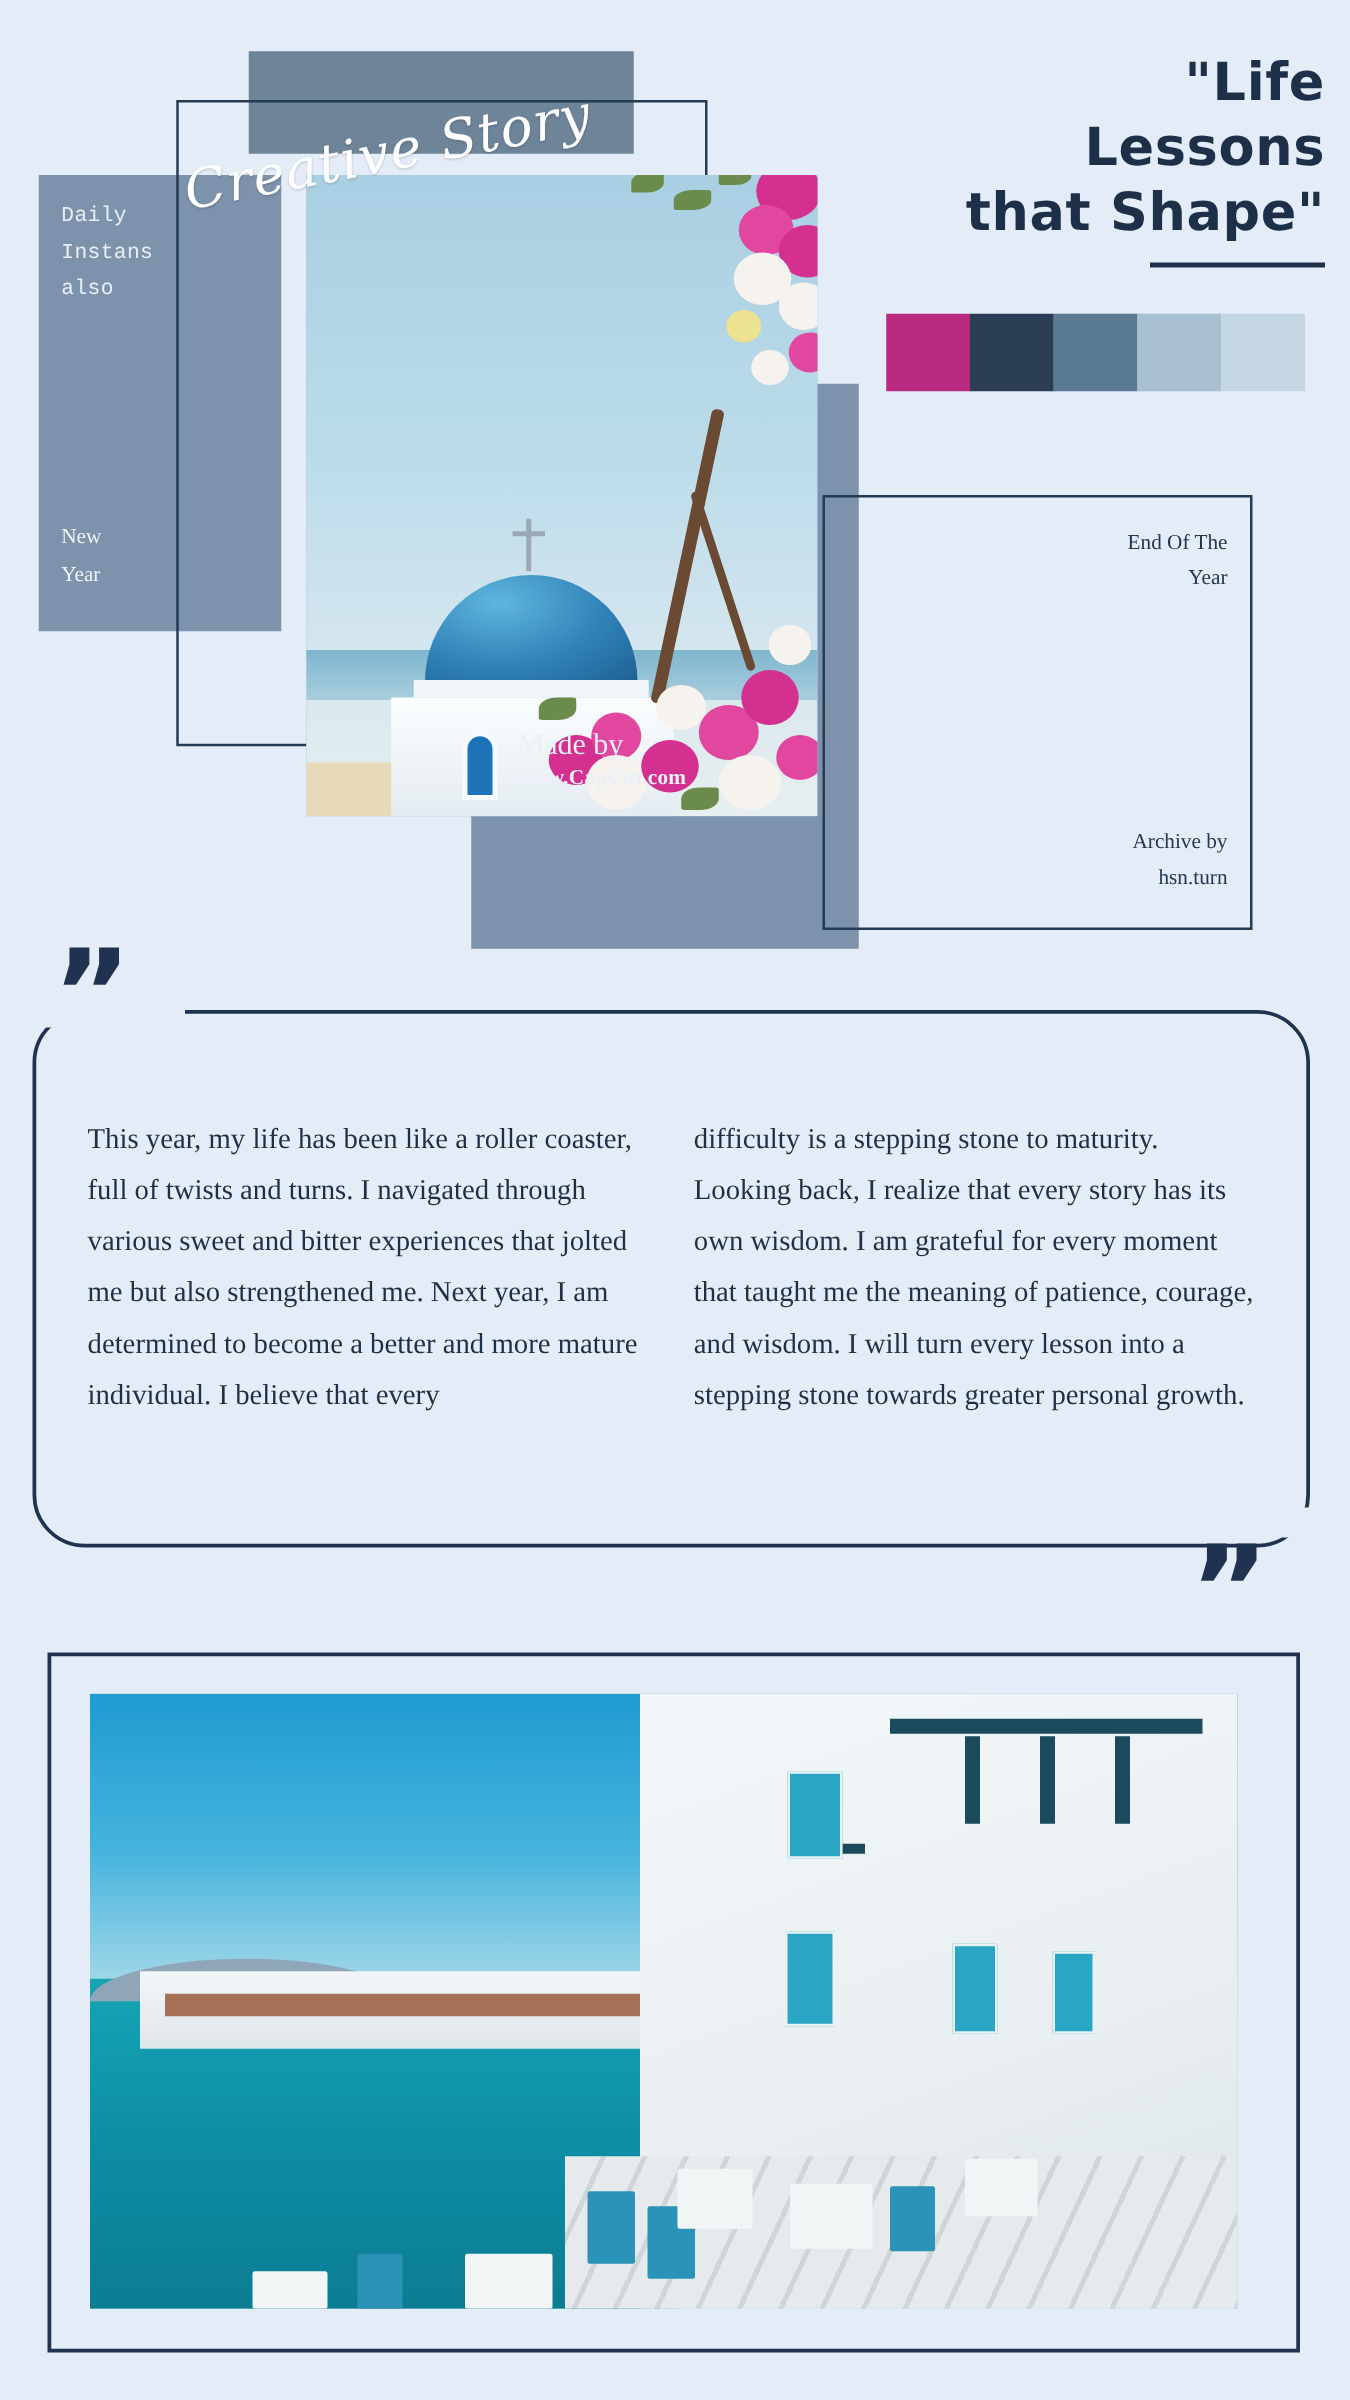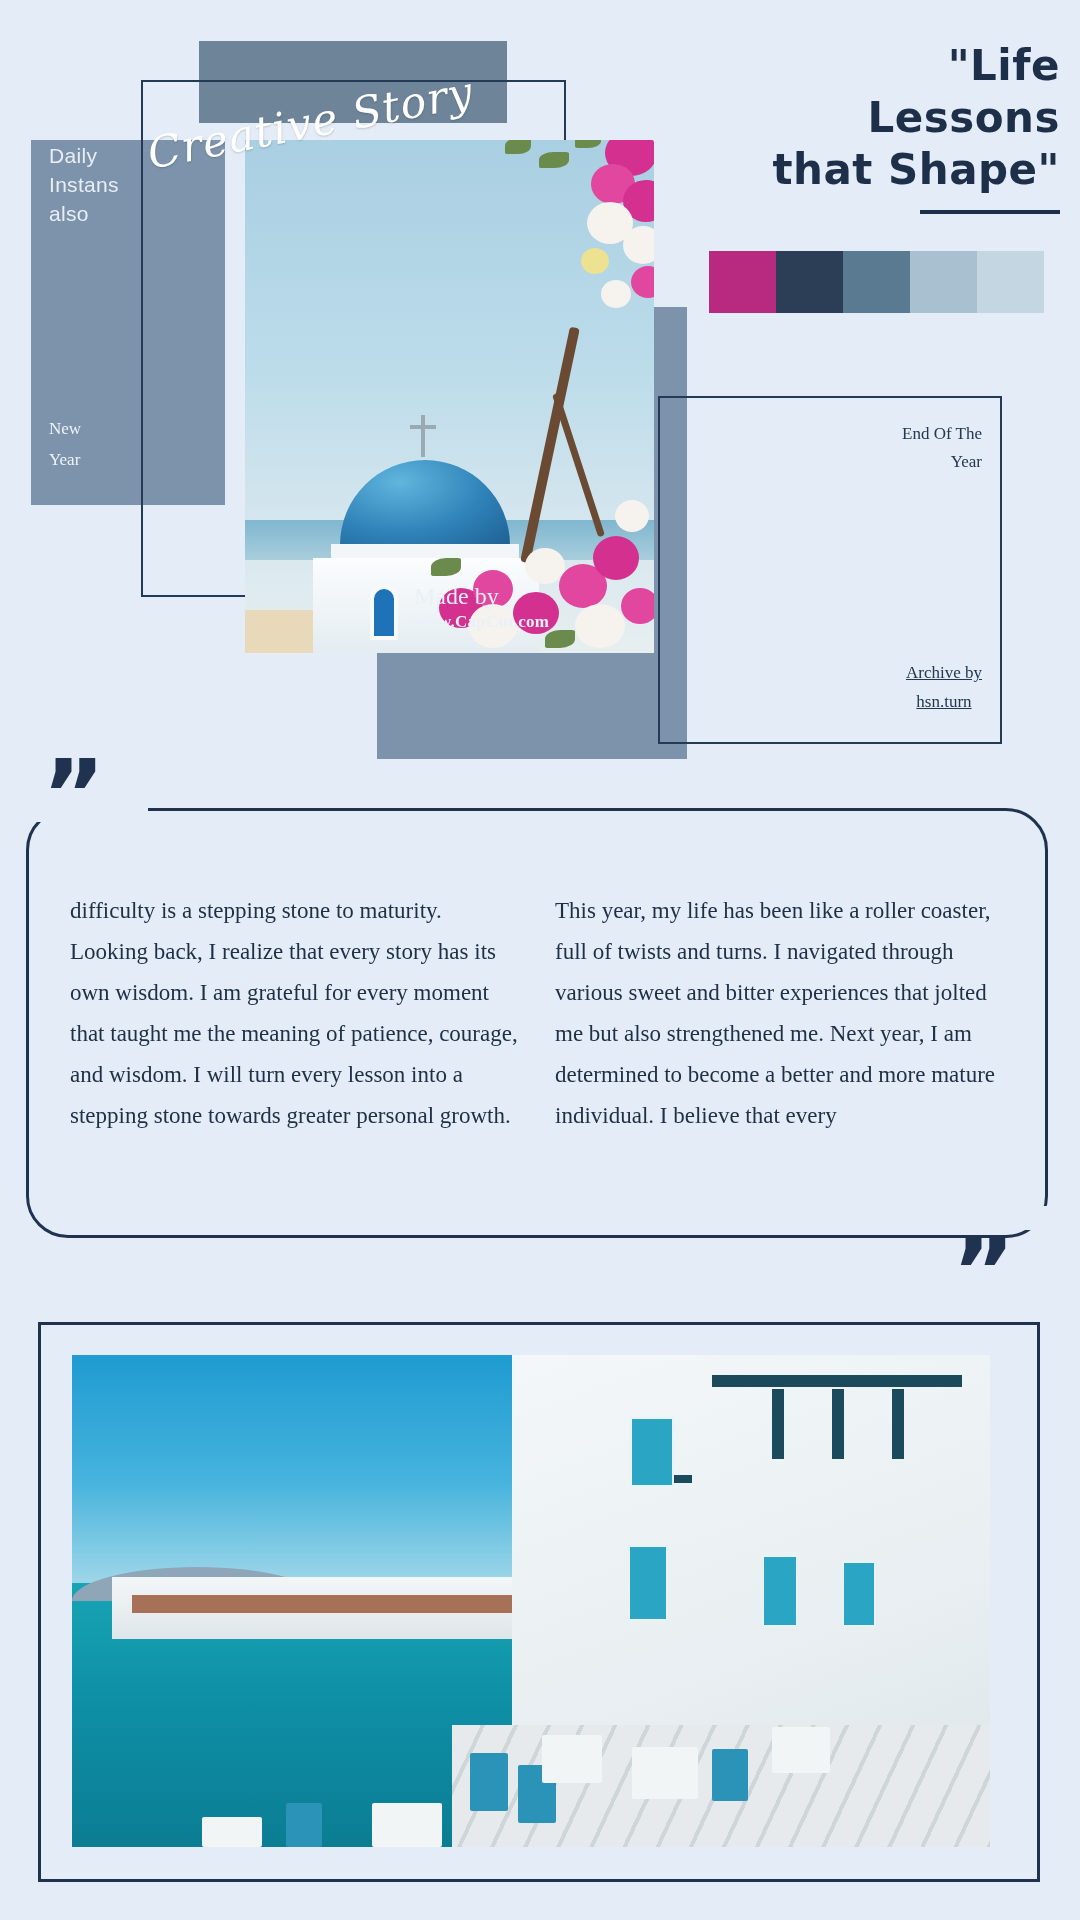--- a/index.html
+++ b/index.html
@@ -20,23 +20,23 @@
   
   .collage { position: absolute; left: 0; top: 0; width: 1080px; height: 780px; }
 
   .slab-left {
     position: absolute;
     left: 31px; top: 140px;
     width: 194px; height: 365px;
     background: #7c93ab;
   }
   .slab-left .tag-top {
-    position: absolute; left: 18px; top: 1px;
-    color: #e8eef6; font-family: Liberation Sans, sans-serif;
-    font-size: 21px; line-height: 29px; letter-spacing: .3px;
+    position: absolute; left: 18px; top: 19px;
+    color: #e8eef6; font-family: Liberation Mono, monospace;
+    font-size: 17px; line-height: 29px; letter-spacing: .3px;
   }
   .slab-left .tag-bottom {
     position: absolute; left: 18px; bottom: 30px;
     color: #eef3f9; font-family: "Liberation Serif", serif;
     font-size: 17px; line-height: 31px;
   }
 
   .slab-top {
     position: absolute;
     left: 199px; top: 41px;
@@ -194,24 +194,24 @@
   }
   .frame-right .t-label {
     position: absolute; right: 18px; top: 22px;
     text-align: right;
     color: #23374f;
     font-family: "Liberation Serif", serif;
     font-size: 17px; line-height: 28px;
   }
   .frame-right .b-label {
     position: absolute; right: 18px; bottom: 26px;
-    text-align: center;
+    text-align: right;
     color: #23374f;
     font-family: "Liberation Serif", serif;
-    font-size: 17px; line-height: 29px; text-decoration: underline;
+    font-size: 17px; line-height: 29px;
   }
 
   
   .quote-wrap { position: absolute; left: 0; top: 760px; width: 1080px; height: 545px; }
 
   .quote-box {
     position: absolute;
     left: 26px; top: 48px;
     width: 1022px; height: 430px;
     border: 3px solid #1f3350;
@@ -416,22 +416,22 @@
     </div>
   </div>
 
   <div class="quote-wrap">
     <div class="quote-box"></div>
     <div class="quote-cut-top"></div>
     <div class="qm qm-open">”</div>
     <div class="qm qm-close">”</div>
 
     <div class="quote-cols">
+      <div class="quote-col left">This year, my life has been like a roller coaster, full of twists and turns. I navigated through various sweet and bitter experiences that jolted me but also strengthened me. Next year, I am determined to become a better and more mature individual. I believe that every</div>
       <div class="quote-col right">difficulty is a stepping stone to maturity. Looking back, I realize that every story has its own wisdom. I am grateful for every moment that taught me the meaning of patience, courage, and wisdom. I will turn every lesson into a stepping stone towards greater personal growth.</div>
-      <div class="quote-col left">This year, my life has been like a roller coaster, full of twists and turns. I navigated through various sweet and bitter experiences that jolted me but also strengthened me. Next year, I am determined to become a better and more mature individual. I believe that every</div>
     </div>
   </div>
   <div class="quote-cut-bottom"></div>
 
   <div class="bottom-frame"></div>
   <div class="bottom-photo">
     <div class="bp-sky"></div>
     <div class="bp-sea"></div>
     <div class="bp-hill"></div>
     <div class="bp-town"></div>

